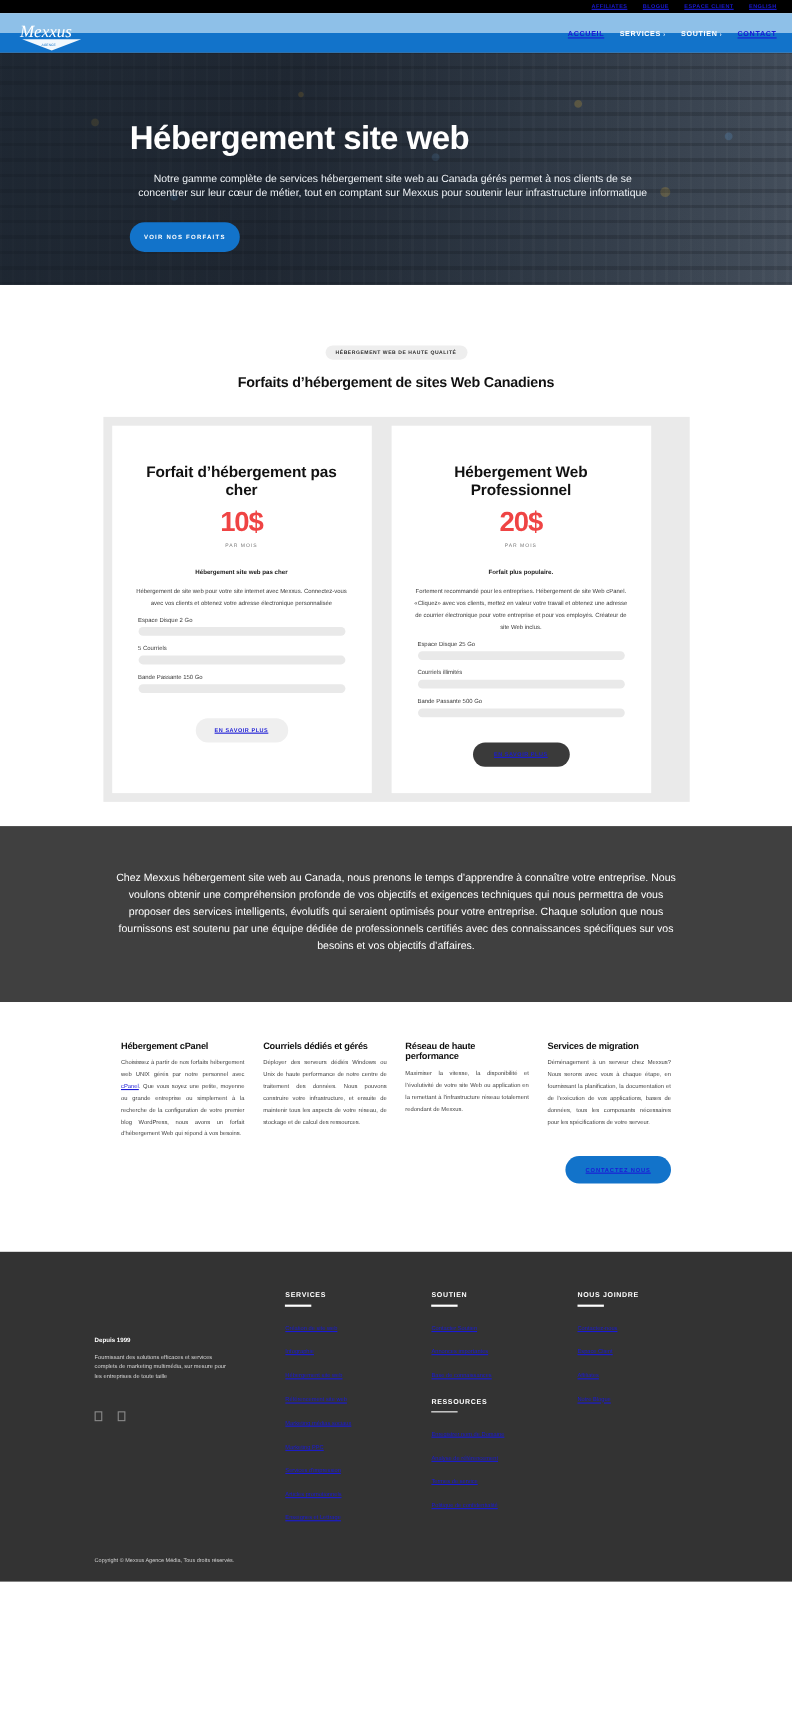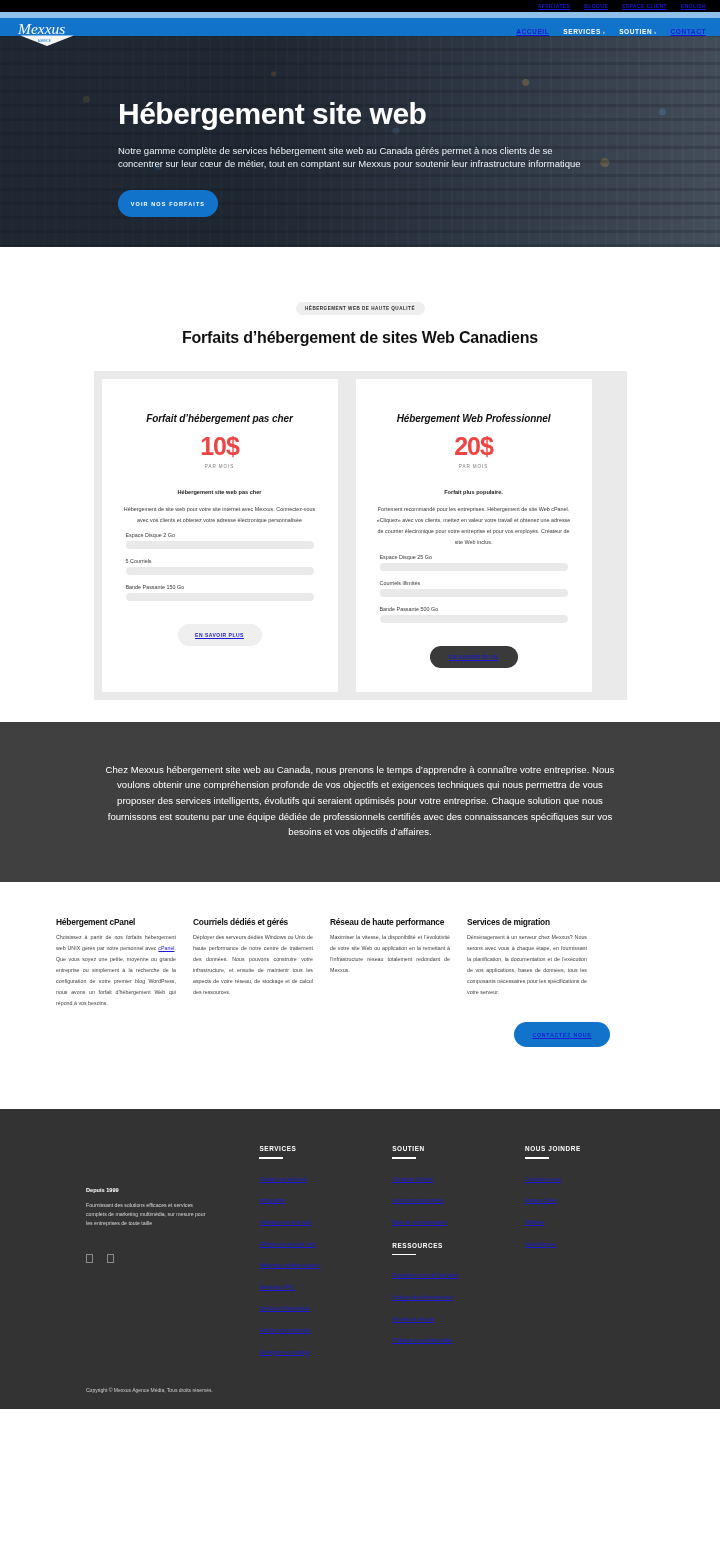--- a/index.html
+++ b/index.html
@@ -24,21 +24,21 @@
     color: #1a1ad6;
     font-size: 5px;
     letter-spacing: 0.4px;
     text-decoration: underline;
     font-weight: 700;
     white-space: nowrap;
   }
 
   
   .header {
-    height: 24px;
+    height: 36px;
     background: #8ec0e8;
     position: relative;
     display: flex;
     align-items: center;
   }
   .header-blueband {
     position: absolute;
     left: 0; right: 0; bottom: 0;
     height: 18px;
     background: #1273ca;
@@ -110,20 +110,21 @@
     font-weight: 700;
     letter-spacing: -0.5px;
     line-height: 1.05;
   }
   .hero p {
     margin-top: 14px;
     font-size: 9.5px;
     line-height: 1.45;
     color: #eef2f6;
     width: 478px;
+    text-align: center;
   }
   .hero-btn {
     margin-top: 19px;
     width: 100px;
     height: 27px;
     border-radius: 14px;
     background: #1273ca;
     border: none;
     color: #ffffff;
     font-size: 5.5px;
@@ -145,21 +146,21 @@
     color: #2b2b2b;
     font-size: 4.6px;
     font-weight: 700;
     letter-spacing: 0.5px;
     line-height: 13px;
     text-align: center;
   }
   .pricing h2 {
     margin-top: 12px;
     text-align: center;
-    font-size: 16px;
+    font-size: 13px;
     font-weight: 700;
     color: #111111;
     line-height: 1.35;
     letter-spacing: -0.2px;
   }
   .cards-wrap {
     margin: 22px auto 0;
     width: 533px;
     background: #eaeaea;
     padding: 8px;
@@ -168,25 +169,24 @@
     position: relative;
   }
   .card {
     background: #ffffff;
     width: 236px;
     padding: 34px 18px 24px;
     text-align: center;
   }
   .card.featured { padding-top: 34px; }
   .card h3 {
-    font-size: 10px;
+    font-size: 14px;
     font-weight: 700;
     color: #111111;
     letter-spacing: -0.1px;
-    font-style: italic;
   }
   .price {
     margin-top: 8px;
     font-size: 25px;
     font-weight: 700;
     color: #ef4444;
     letter-spacing: -1px;
   }
   .permonth {
     margin-top: 3px;
@@ -245,21 +245,21 @@
   .statement p {
     font-size: 9.6px;
     line-height: 1.62;
     color: #ffffff;
     text-align: center;
   }
 
   
   .features {
     background: #ffffff;
-    padding: 36px 56px 0;
+    padding: 36px 110px 0;
     display: flex;
     gap: 17px;
     align-items: flex-start;
   }
   .fcol { width: 120px; }
   .fcol h4 {
     font-size: 8.4px;
     font-weight: 700;
     color: #111111;
     line-height: 1.18;

